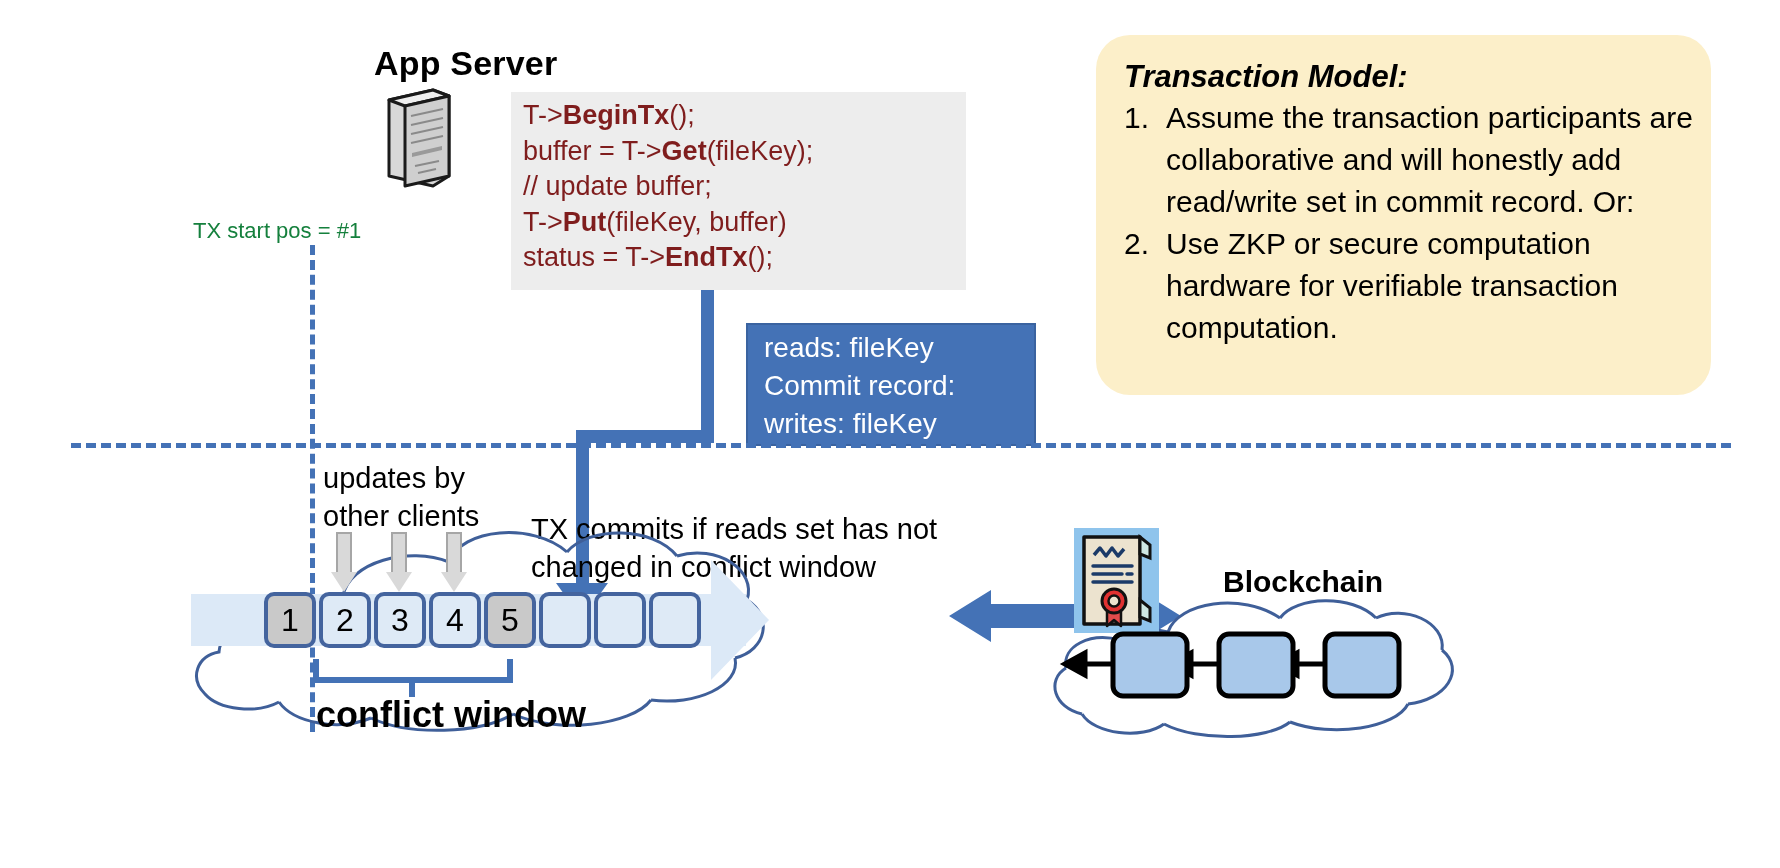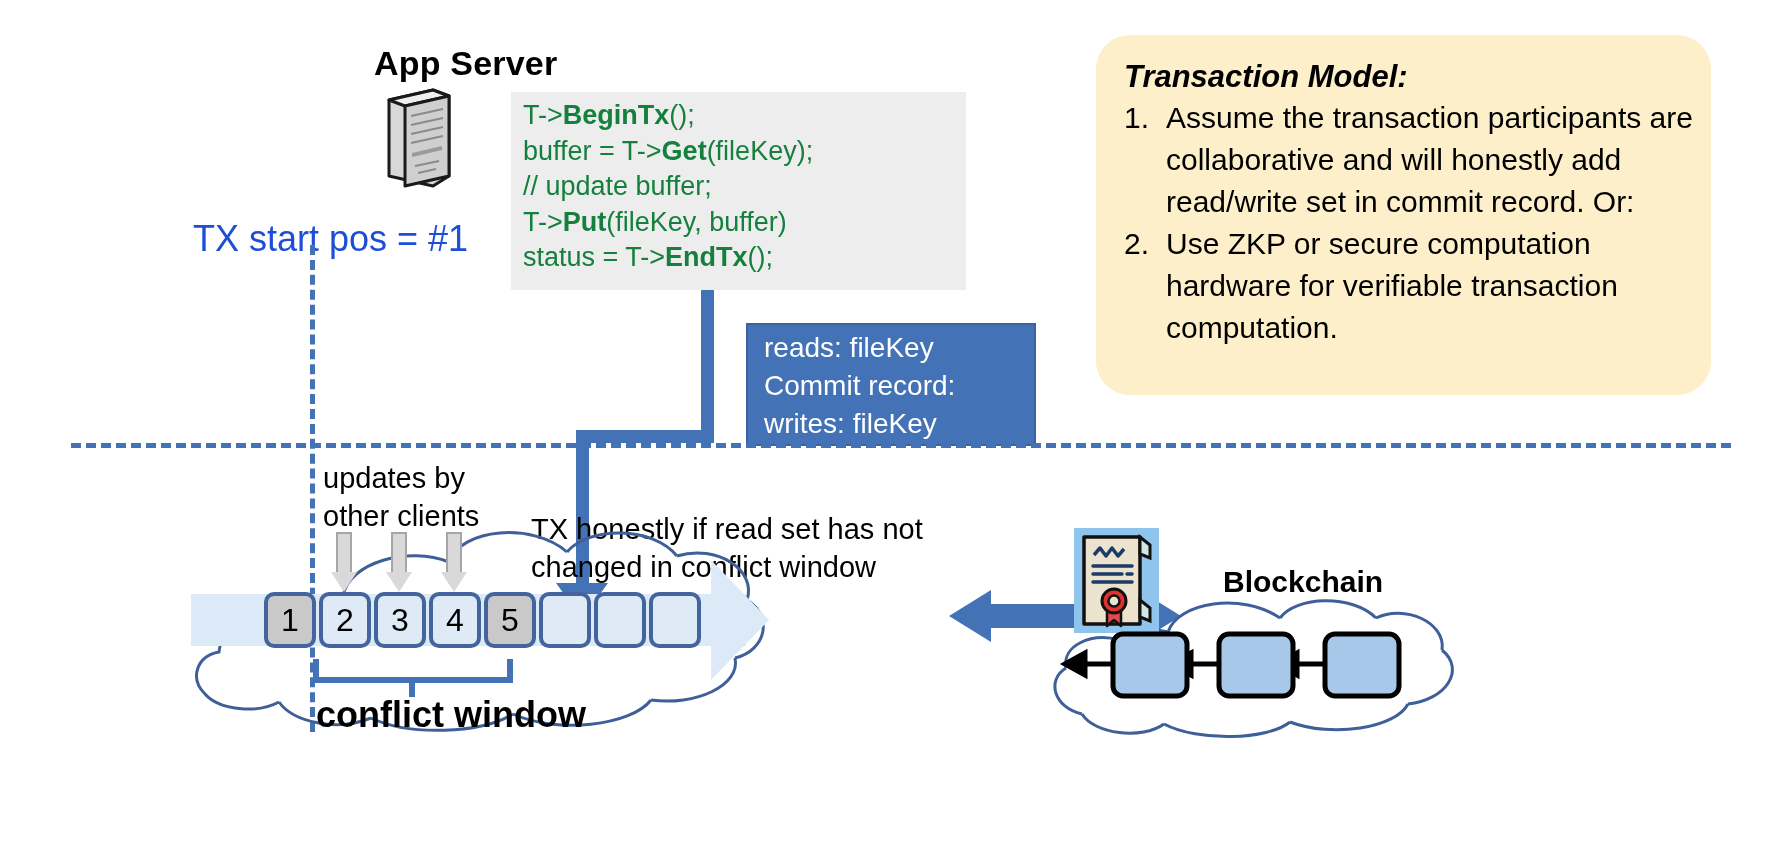--- a/index.html
+++ b/index.html
@@ -6,28 +6,28 @@
   body{
     width:1780px;height:868px;background:#ffffff;
     font-family:"Liberation Sans","DejaVu Sans",sans-serif;
     overflow:hidden;position:relative;
   }
   .stage{position:absolute;left:11px;top:0;width:1780px;height:868px;}
   .abs{position:absolute;}
 
   
   #app-server-title{left:363px;top:44px;font-size:34px;font-weight:bold;color:#000;letter-spacing:.2px;}
-  #tx-start-label{left:182px;top:218px;font-size:36px;color:#1d4ed8;white-space:nowrap;}
+  #tx-start-label{left:182px;top:218px;font-size:22px;color:#15803d;white-space:nowrap;}
 
   
   #code-panel{
     left:500px;top:92px;width:455px;height:198px;background:#ededed;
     padding:6px 0 0 12px;box-sizing:border-box;
   }
-  #code-panel .ln{font-size:27px;line-height:35.5px;color:#15803d;white-space:nowrap;}
+  #code-panel .ln{font-size:27px;line-height:35.5px;color:#7f1d1d;white-space:nowrap;}
   #code-panel .ln b{font-weight:bold;}
 
   
   #commit-record{
     left:735px;top:323px;width:290px;height:123px;background:#4472b6;
     border:2px solid #3a63a0;box-sizing:border-box;padding:4px 0 0 16px;
   }
   #commit-record .cl{font-size:28px;line-height:38px;color:#fff;white-space:nowrap;}
 
   
@@ -163,21 +163,21 @@
   </div>
 
   <div class="abs" id="hsep"></div>
 
   <div class="abs nosel" id="updates-label">
     <div>updates by</div>
     <div>other clients</div>
   </div>
 
   <div class="abs nosel" id="tx-commits-label">
-    <div>TX honestly if read set has not</div>
+    <div>TX commits if reads set has not</div>
     <div>changed in conflict window</div>
   </div>
 
   <div class="abs" style="left:150px;top:500px;">
     <svg width="640" height="235" viewBox="0 0 640 235">
       <g fill="none" stroke="#3f5f99" stroke-width="3">
         <path d="M130 122 C 96 110, 60 126, 58 152 C 36 156, 28 178, 44 194 C 58 210, 96 214, 118 202"></path>
         <path d="M118 202 C 132 222, 176 232, 210 218"></path>
         <path d="M210 218 C 248 236, 320 234, 352 214"></path>
         <path d="M352 214 C 396 234, 470 226, 490 200"></path>

